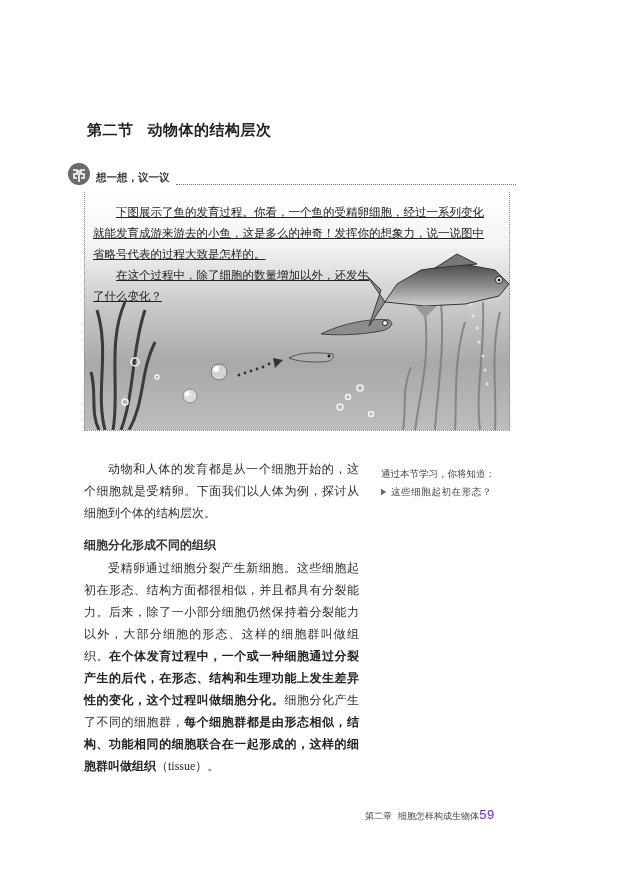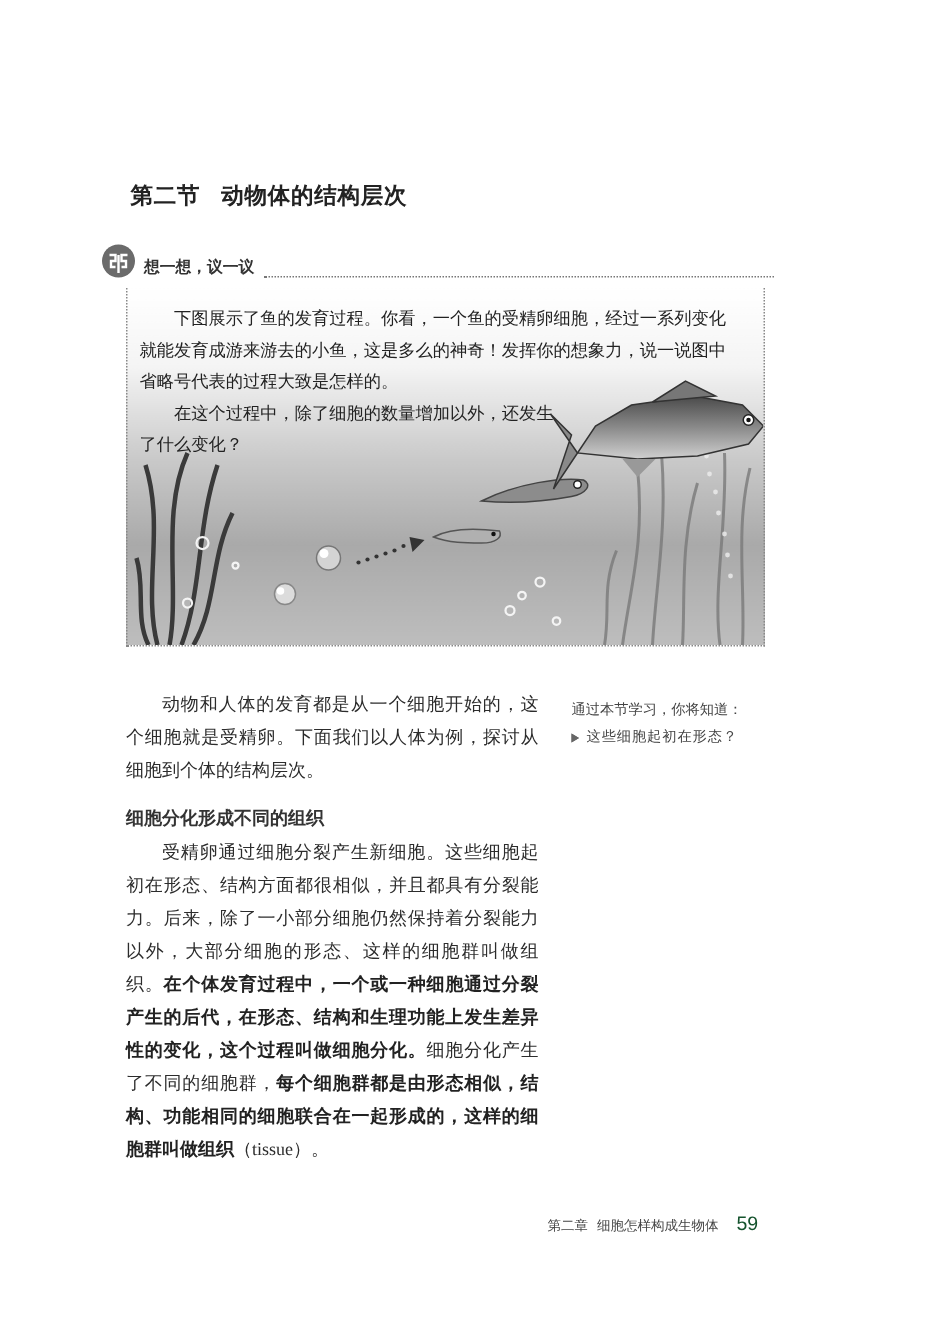--- a/index.html
+++ b/index.html
@@ -23,21 +23,21 @@
   .discuss-rule { flex: 1; margin-left: 6px; border-top: 1px dotted #777; height: 0; }
   .scene {
     position: absolute; left: 84px; top: 192px; width: 424px; height: 238px;
     border-left: 1px dotted #888; border-right: 1px dotted #888; border-bottom: 1px dotted #888;
     overflow: hidden;
     background: linear-gradient(180deg, #ffffff 0%, #f4f4f4 22%, #c9c9c9 48%, #a9a9a9 72%, #bdbdbd 100%);
   }
   .scene svg.art { position: absolute; left: 0; top: 0; }
   .scene-text {
     position: absolute; left: 8px; top: 10px; width: 400px; font-family: "DejaVu Serif", serif;
-    font-size: 11.5px; line-height: 21px; color: #222;
+    font-size: 11.5px; line-height: 21px; color: #222; text-decoration: underline;
   }
   .scene-text p { margin: 0; text-indent: 2em; }
   .scene-text p.q { width: 280px; }
   .body-col {
     position: absolute; left: 84px; width: 275px; font-size: 12px; line-height: 22px; color: #2c2c2c;
   }
   .body-col p { margin: 0; text-indent: 2em; text-align: justify; font-family: Liberation Serif, serif; }
   .intro { top: 458px; }
   .subhead { position: absolute; left: 84px; top: 537px; font-size: 12px; font-weight: bold; color: #333; }
   .para2 { top: 557px; }
@@ -49,21 +49,21 @@
   .sidebar ul { list-style: none; margin: 0; padding: 0; }
   .sidebar li { position: relative; padding-left: 10px; letter-spacing: 0.6px; }
   .sidebar li .tri {
     position: absolute; left: 0; top: 6px; width: 0; height: 0;
     border-top: 3px solid transparent; border-bottom: 3px solid transparent; border-left: 5px solid #666;
   }
   .footer {
     position: absolute; left: 365px; top: 808px; font-size: 9px; color: #444; white-space: nowrap;
     display: flex; align-items: baseline;
   }
-  .footer .page { font-size: 13px; margin-left: 12px; color: #14532d; font-family: Liberation Sans, sans-serif; }
+  .footer .page { font-size: 13px; color: #6d28d9; font-family: Liberation Mono, monospace; }
   .footer .ch { margin-right: 6px; }
 </style>
 </head>
 <body>
 
 <div>
 
   <div class="section-title">
     <span>第二节</span><span class="gap"></span><span>动物体的结构层次</span>
   </div>

